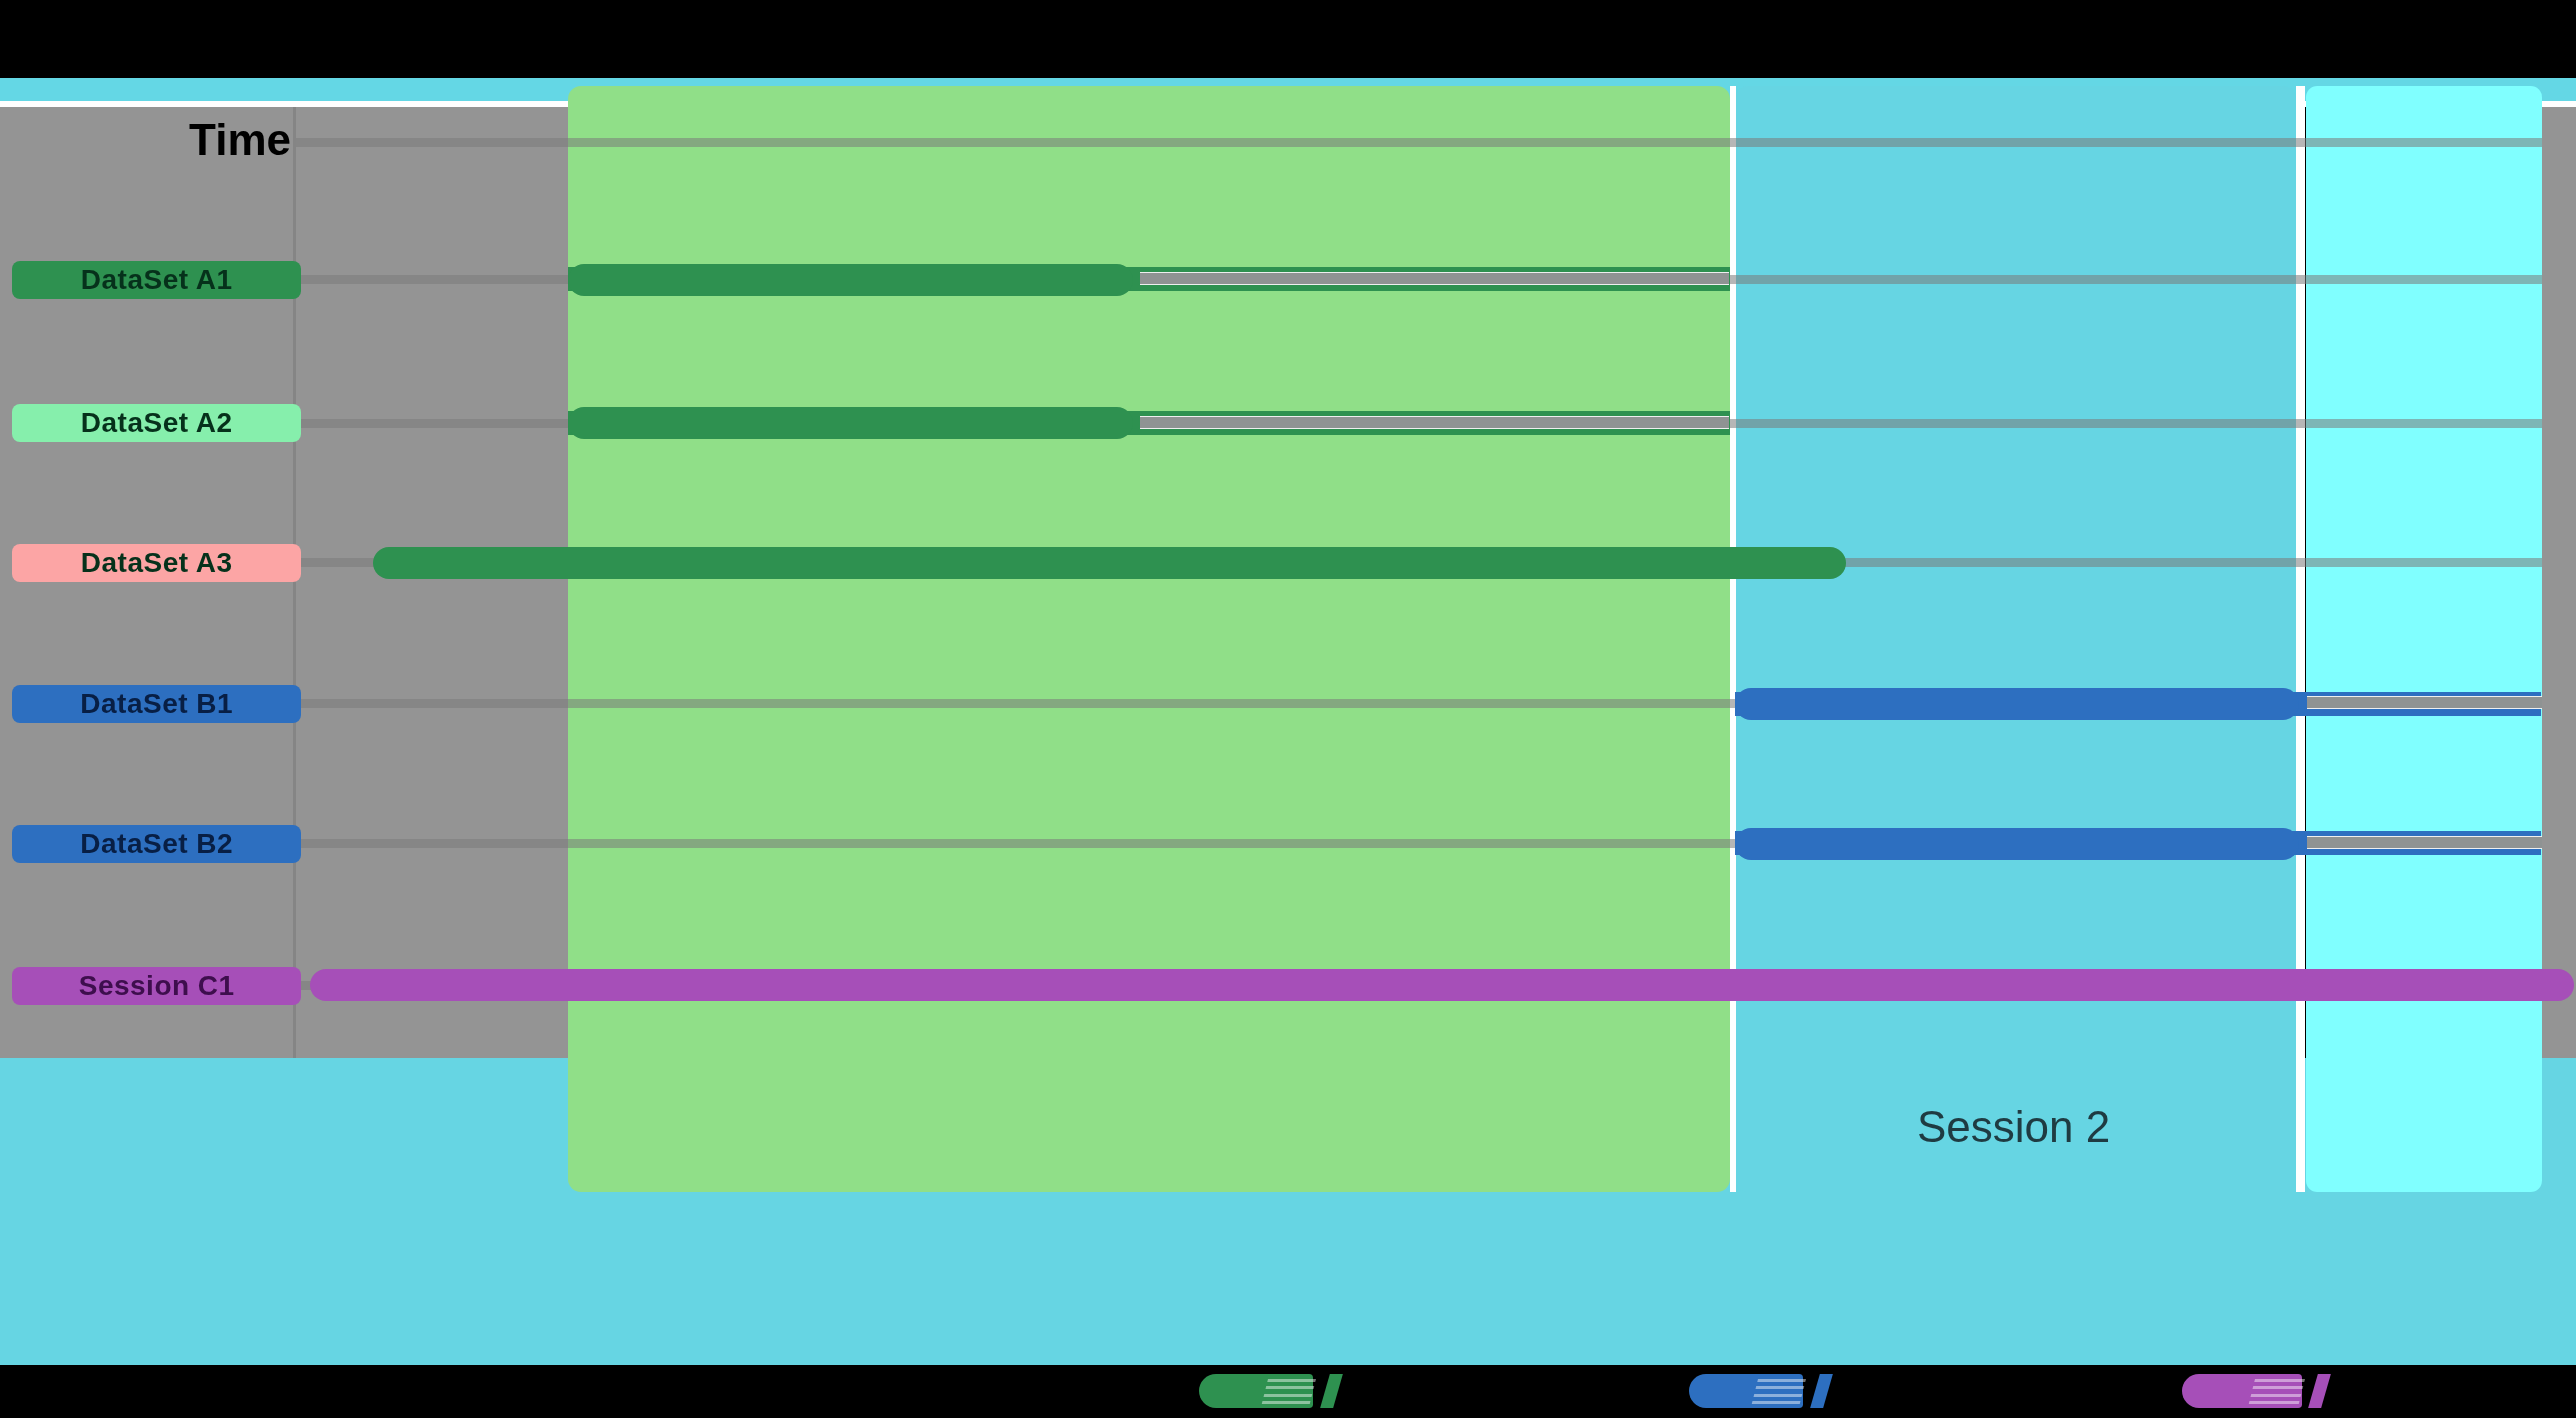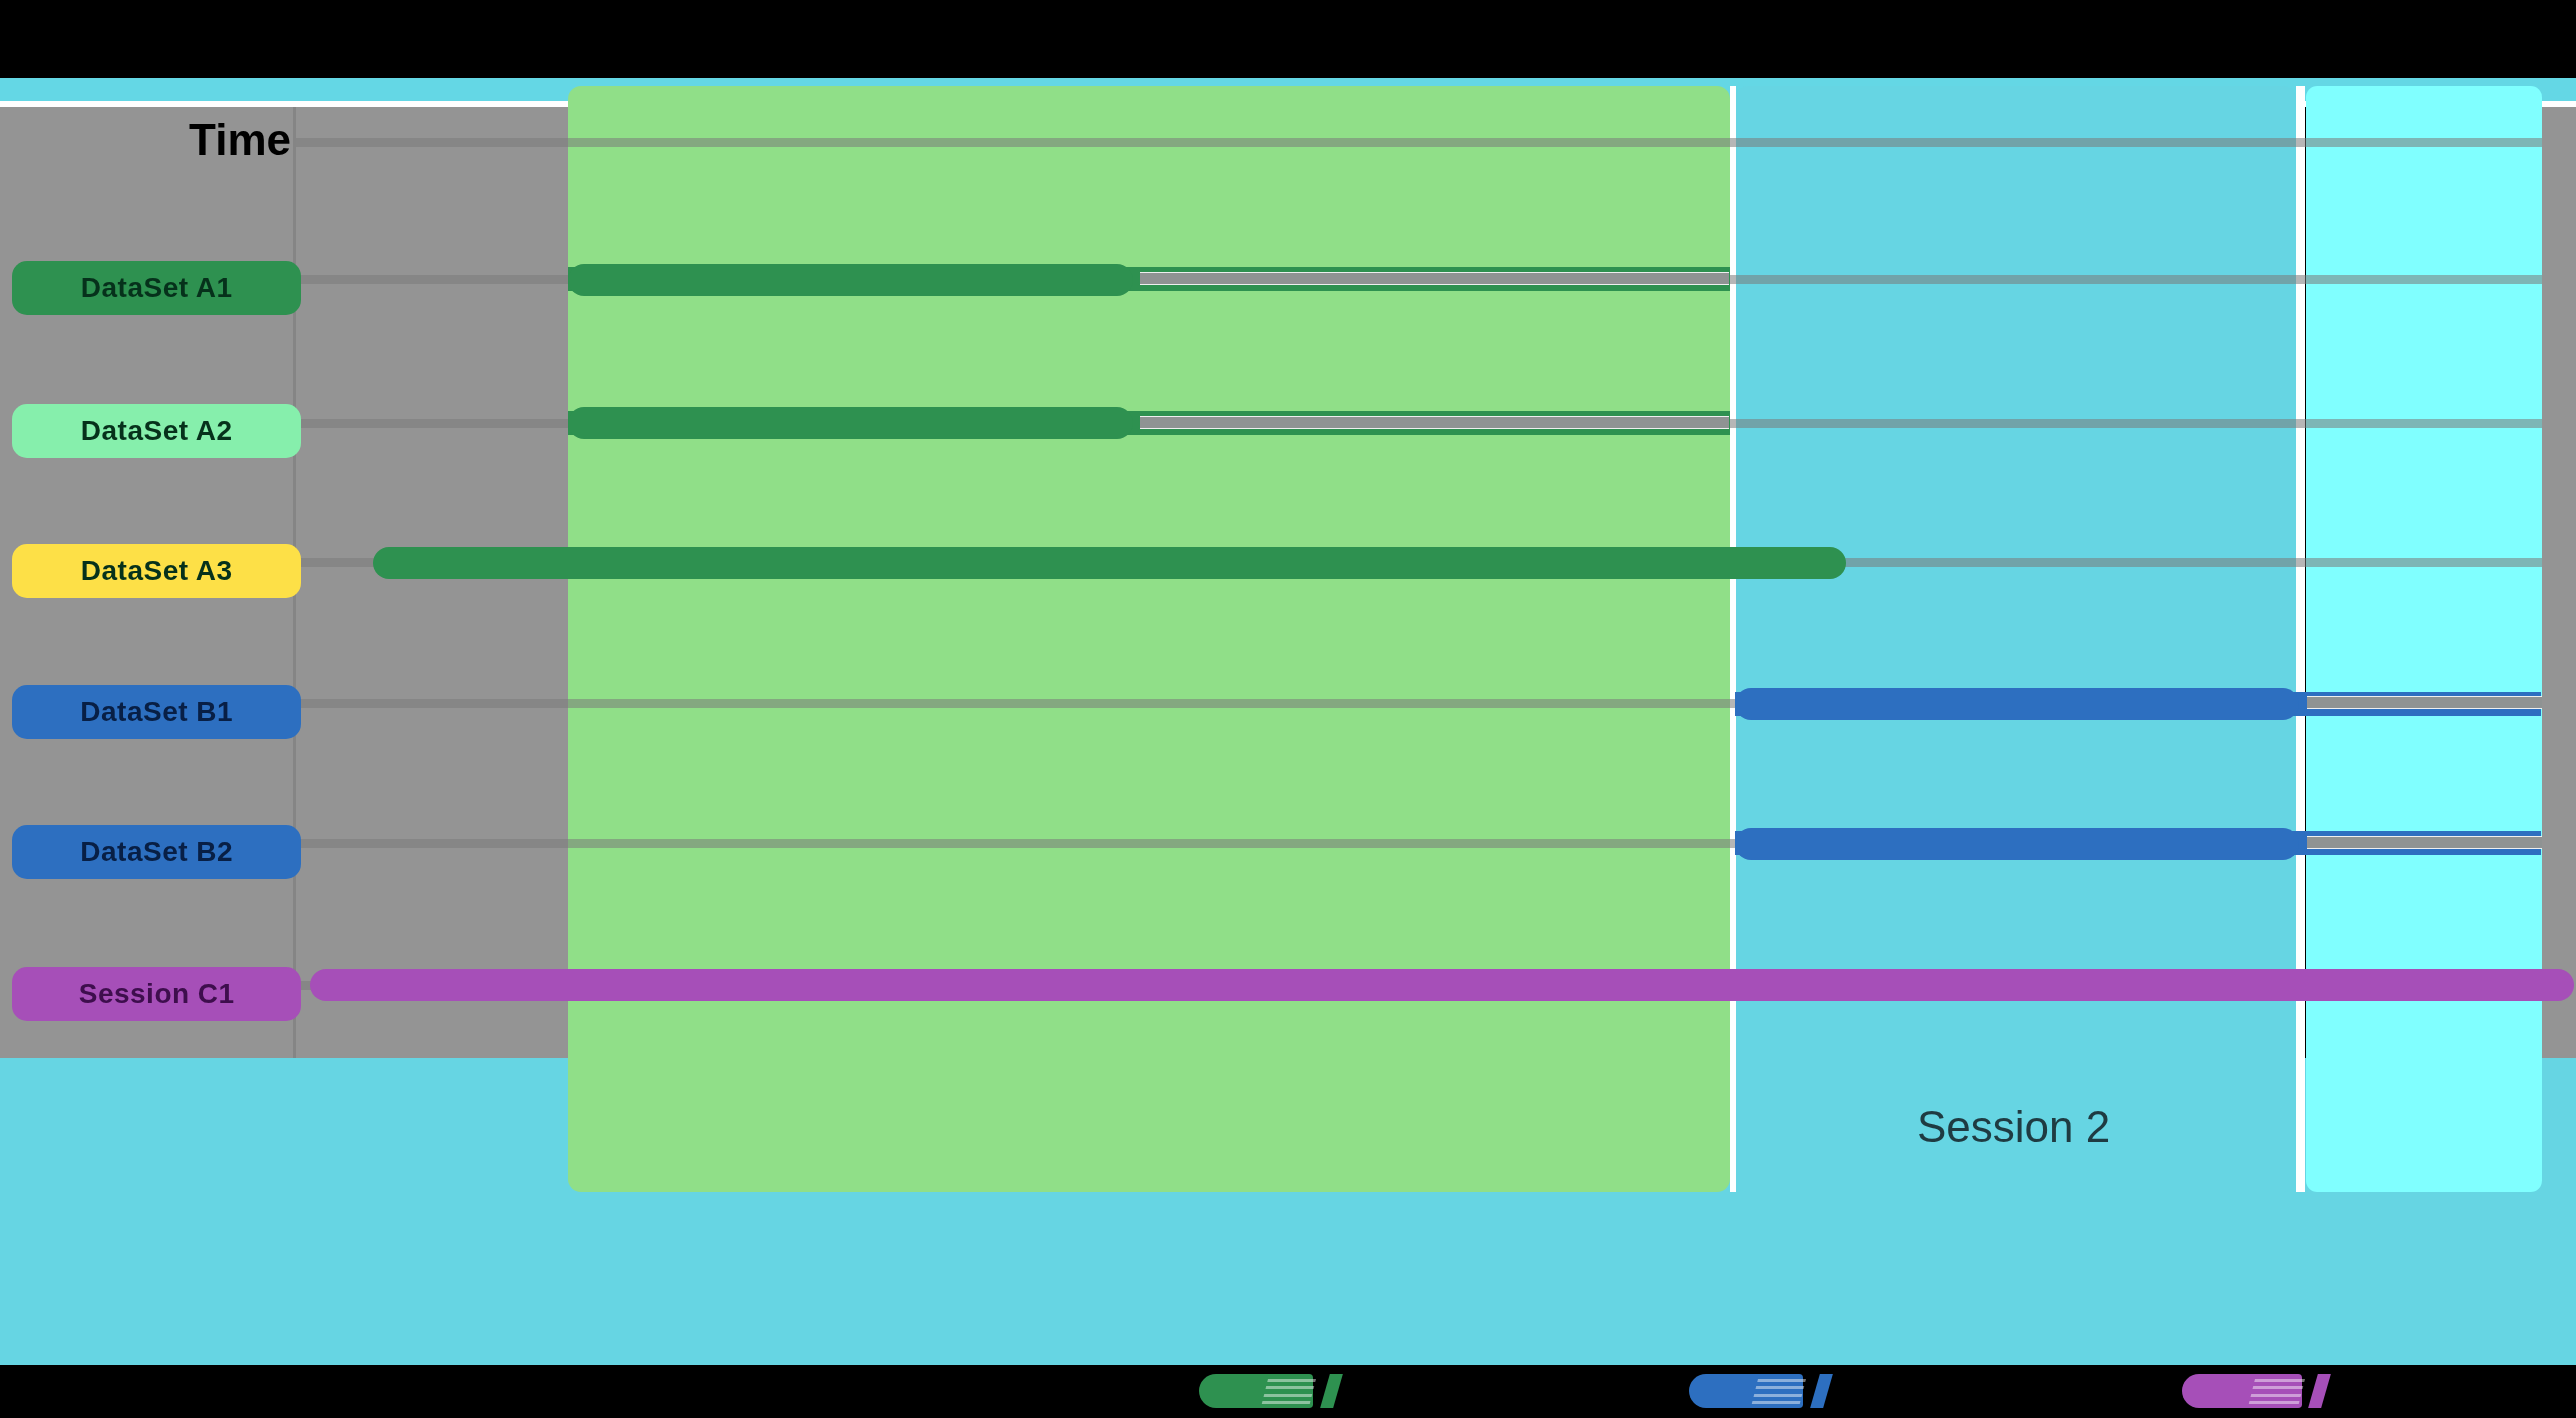--- a/index.html
+++ b/index.html
@@ -25,21 +25,21 @@
   .session-band { top: 86px; height: 1106px; border-radius: 13px; }
   .gap-strip    { top: 86px; height: 1106px; background: #ffffff; }
 
   .gridline { height: 9.4px; background: rgba(122,122,122,0.55); }
 
   .bar-track   { height: 24.4px; }
   .track-gray  { height: 11.3px; background: #8f9393; border-top: 1.9px solid rgba(255,255,255,0.85); border-bottom: 1.9px solid rgba(255,255,255,0.85); }
   .bar-capsule { height: 32px; border-radius: 16px; }
 
   .row-label-pill {
-    left: 12.2px; width: 289px; height: 54px; border-radius: 15px;
+    left: 12.2px; width: 289px; height: 38px; border-radius: 8px;
     display: flex; align-items: center; justify-content: center;
     font-size: 28px; font-weight: 700; letter-spacing: 0.5px;
   }
 
   .time-label {
     top: 118px; left: 113px; width: 178px; height: 43px;
     color: #000; font-size: 44px; font-weight: 600;
     display: flex; align-items: center; justify-content: flex-end;
   }
 
@@ -99,21 +99,21 @@
       <div class="abs " style="inset: 0px;">
         <div class="abs bar-track" style="left: 568px; width: 1162px; top: 411px; background: rgb(46, 145, 80);"></div>
         <div class="abs track-gray" style="left: 1140px; width: 589px; top: 416px;"></div>
         <div class="abs bar-capsule" style="left: 568px; width: 565px; top: 407px; background: rgb(46, 145, 80);"></div>
         <div class="abs row-label-pill" style="top: 404px; background: #86efac; color: rgb(6, 49, 27);">
           <span>DataSet A2</span>
         </div>
       </div>
       <div class="abs " style="inset: 0px;">
         <div class="abs bar-capsule" style="left: 373px; width: 1473px; top: 547px; background: rgb(46, 145, 80);"></div>
-        <div class="abs row-label-pill" style="top: 544px; background: #fde047; color: rgb(6, 49, 27); align-items: center;">
+        <div class="abs row-label-pill" style="top: 544px; background: #fca5a5; color: rgb(6, 49, 27); align-items: center;">
           <span>DataSet A3</span>
         </div>
       </div>
       <div class="abs " style="inset: 0px;">
         <div class="abs bar-track" style="left: 1735px; width: 806px; top: 692px; background: rgb(45, 111, 192);"></div>
         <div class="abs track-gray" style="left: 2307px; width: 235px; top: 696px;"></div>
         <div class="abs bar-capsule" style="left: 1735px; width: 564px; top: 688px; background: rgb(45, 111, 192);"></div>
         <div class="abs row-label-pill" style="top: 685px; background: rgb(45, 111, 192); color: rgb(8, 31, 69);">
           <span>DataSet B1</span>
         </div>

